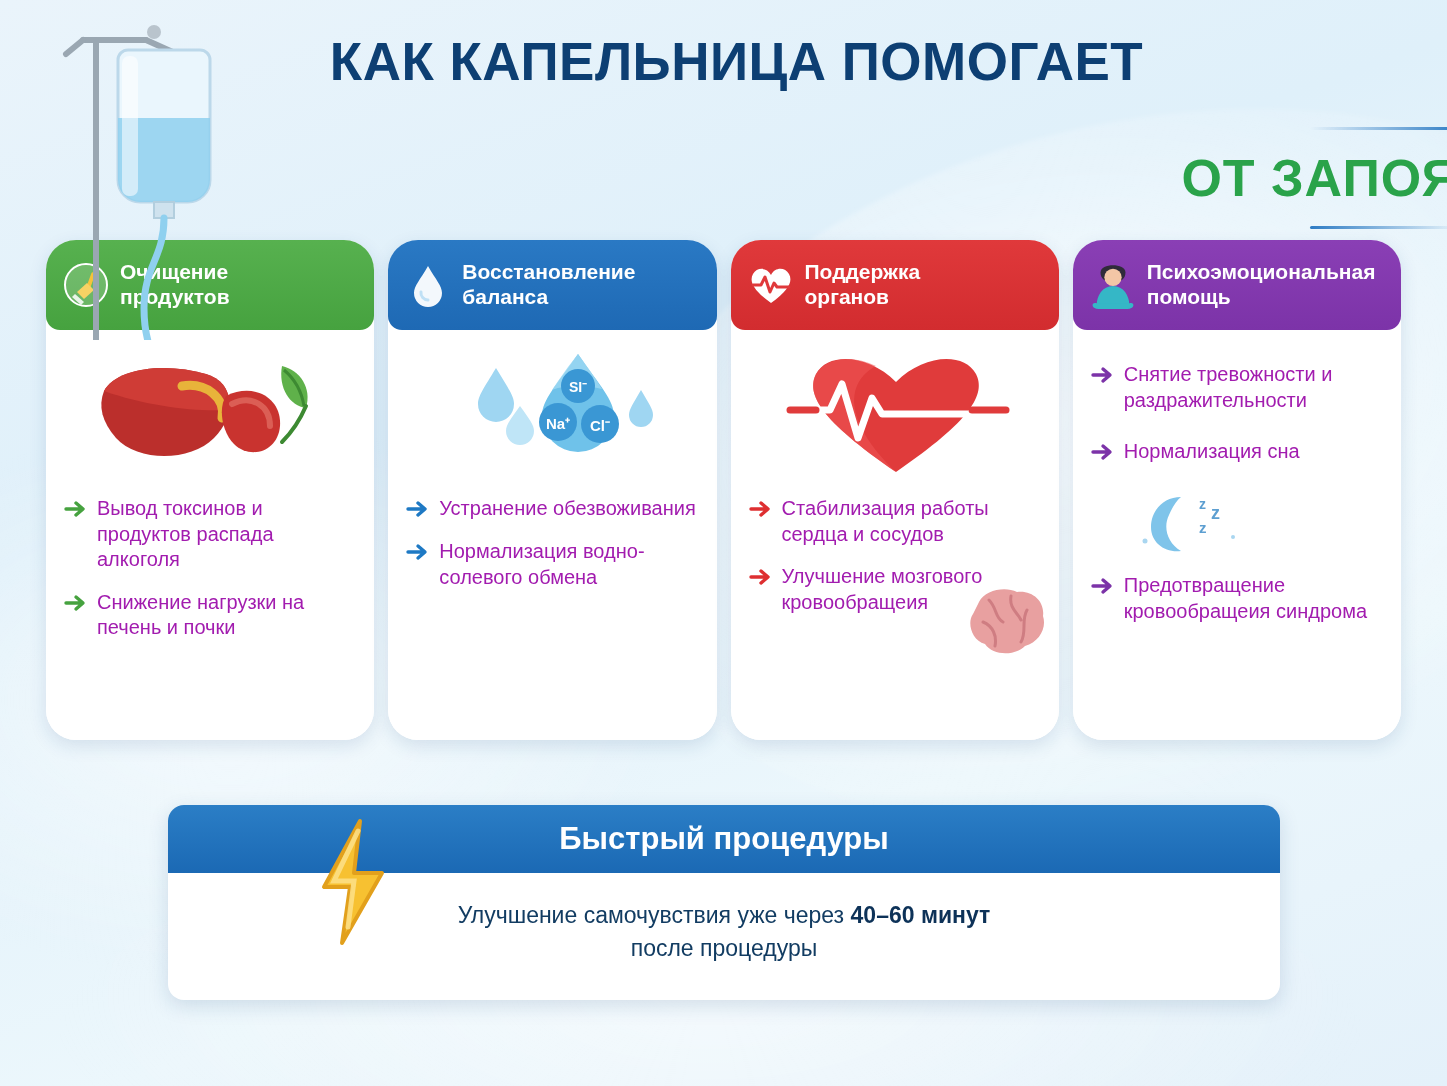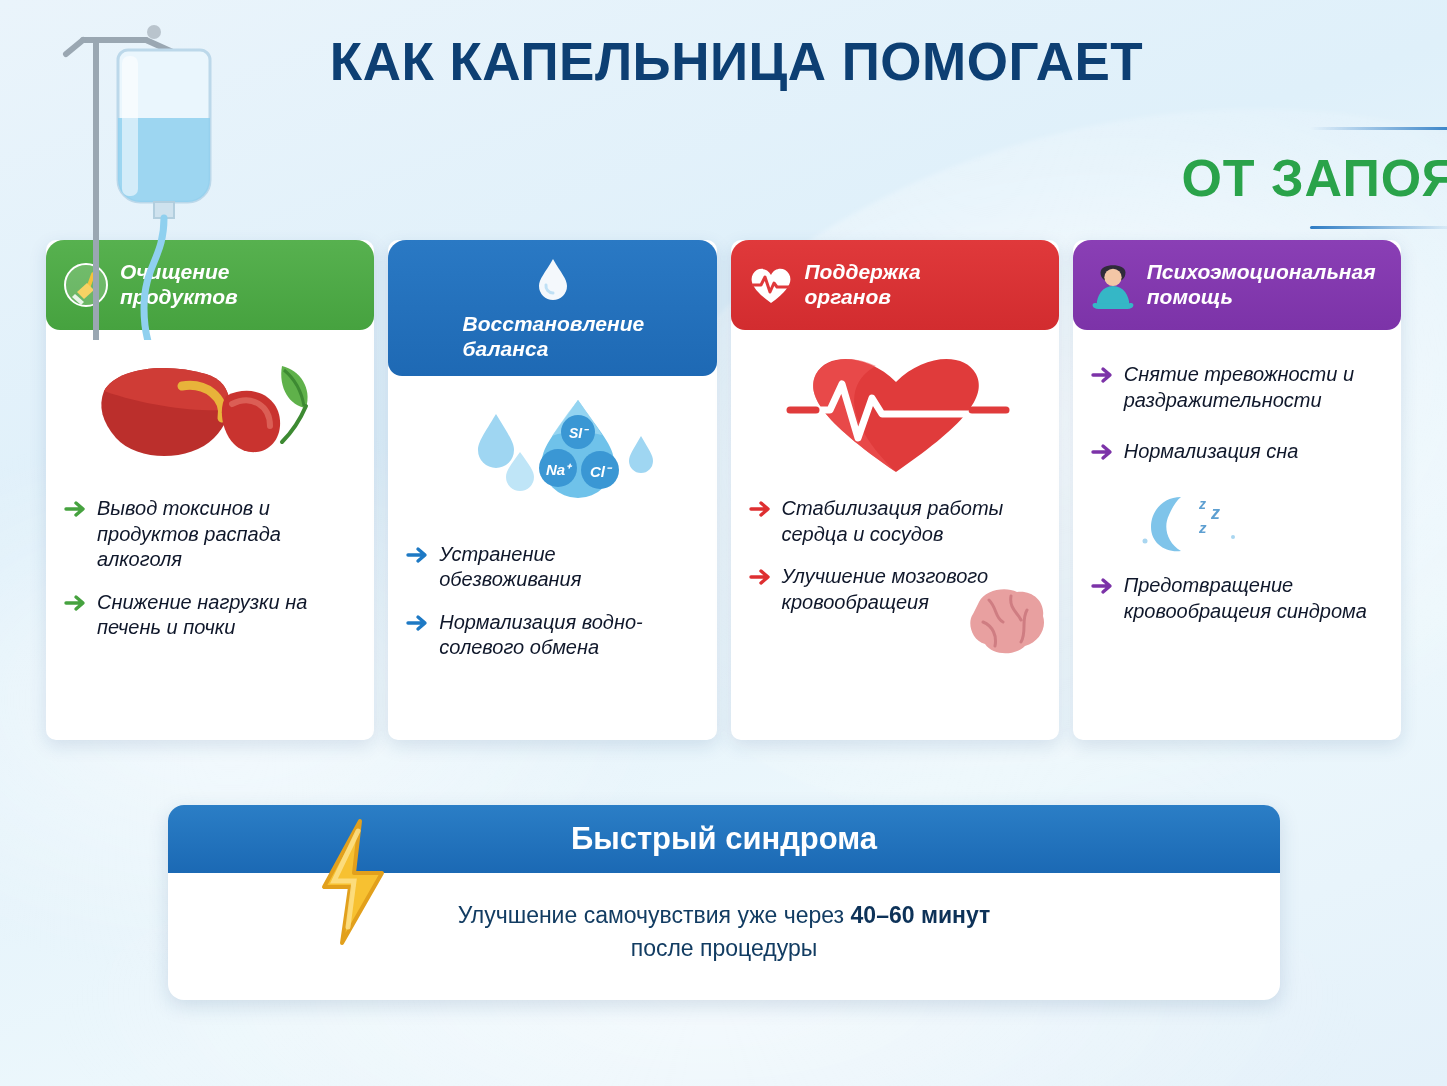--- a/index.html
+++ b/index.html
@@ -83,47 +83,46 @@
     position: absolute;
     top: 240px;
     left: 46px;
     width: 1355px;
     display: flex;
     gap: 14px;
     z-index: 4;
   }
   .card {
     width: 376px;
-    border-radius: 10px;
+    border-radius: 30px;
     background: #ffffff;
     box-shadow: 0 6px 18px rgba(20,70,120,0.13);
     overflow: hidden;
     display: flex;
     flex-direction: column;
     min-height: 500px;
     position: relative;
-    font-style: italic;
   }
   .card-head {
     display: flex;
     align-items: center;
     gap: 10px;
     padding: 14px 14px 14px 16px;
     min-height: 62px;
     border-radius: 18px 18px 14px 14px;
   }
   .card-head .head-icon { flex: 0 0 auto; width: 48px; height: 48px; display:flex; align-items:center; justify-content:center;}
   .card-title {
     color: #ffffff;
     font-size: 21px;
     font-weight: bold;
     line-height: 1.18;
   }
   .c-green  .card-head { background: linear-gradient(180deg,#57b14f,#46a23f); }
-  .c-blue   .card-head { background: linear-gradient(180deg,#2a79c4,#1e69b4); flex-direction: column; }
+  .c-blue   .card-head { background: linear-gradient(180deg,#2a79c4,#1e69b4); }
   .c-red    .card-head { background: linear-gradient(180deg,#e0393b,#d22c2f); }
   .c-purple .card-head { background: linear-gradient(180deg,#8a3fb5,#7c33a8); }
 
   .card-body {
     flex: 1;
     padding: 16px 16px 22px 18px;
     position: relative;
     background: #ffffff;
     border-radius: 0 0 18px 18px;
   }
@@ -140,21 +139,21 @@
     align-items: flex-start;
     margin-bottom: 17px;
   }
   .arrow {
     flex: 0 0 auto;
     margin-top: 4px;
   }
   .bullet-text {
     font-size: 20px;
     line-height: 1.28;
-    color: #0f172a;
+    color: #a21caf;
   }
   .c-purple .bullets { padding-top: 16px; }
   .c-purple .bullet { margin-bottom: 26px; }
 
   .moon-art {
     margin: -6px 0 18px 42px;
     width: 120px;
     height: 70px;
     position: relative;
   }
@@ -435,21 +434,21 @@
           <span class="bullet-text">Предотвращение кровообращеия синдрома</span>
         </div>
       </div>
     </div>
   </div>
 
 </div>
 
 <div class="footer">
   <div class="footer-head">
-    <span>Быстрый синдрома</span>
+    <span>Быстрый процедуры</span>
   </div>
   <div class="footer-body">
     <div>
       <span>Улучшение самочувствия уже через </span><b>40–60 минут</b>
     </div>
     <div>после процедуры</div>
   </div>
   <div class="bolt">
     <svg width="90" height="130" viewBox="0 0 90 130">
       <path d="M52 4 L16 70 h26 L34 126 L74 56 H46 z" fill="#f7c131" stroke="#e2a01c" stroke-width="4" stroke-linejoin="round"></path>

